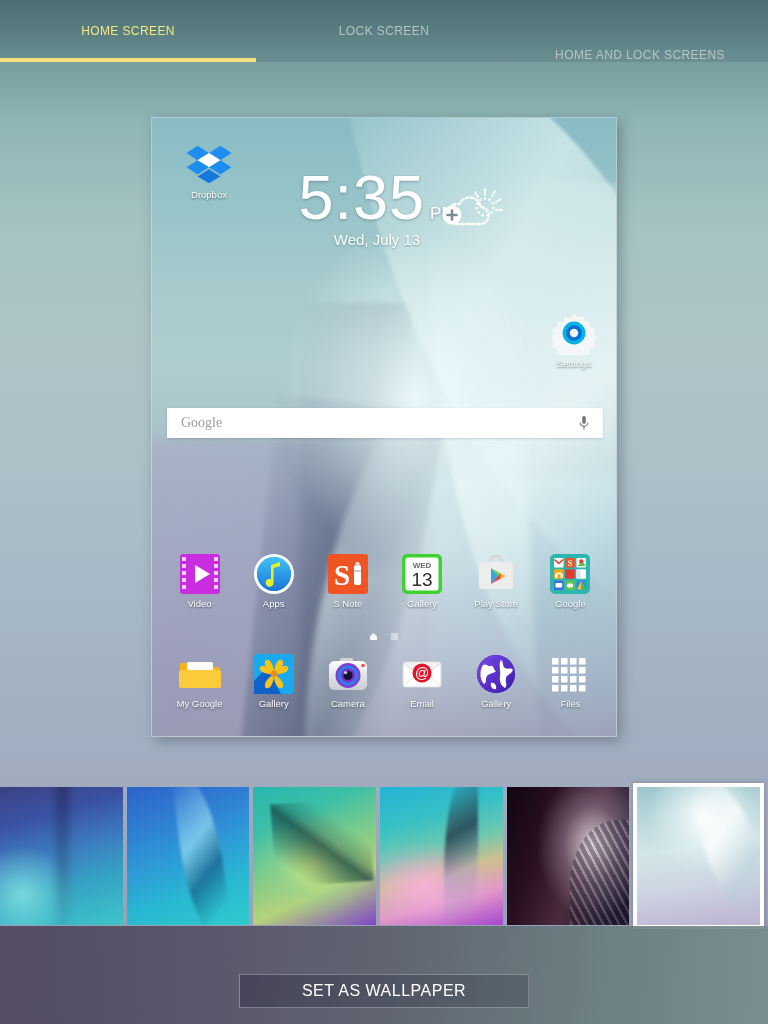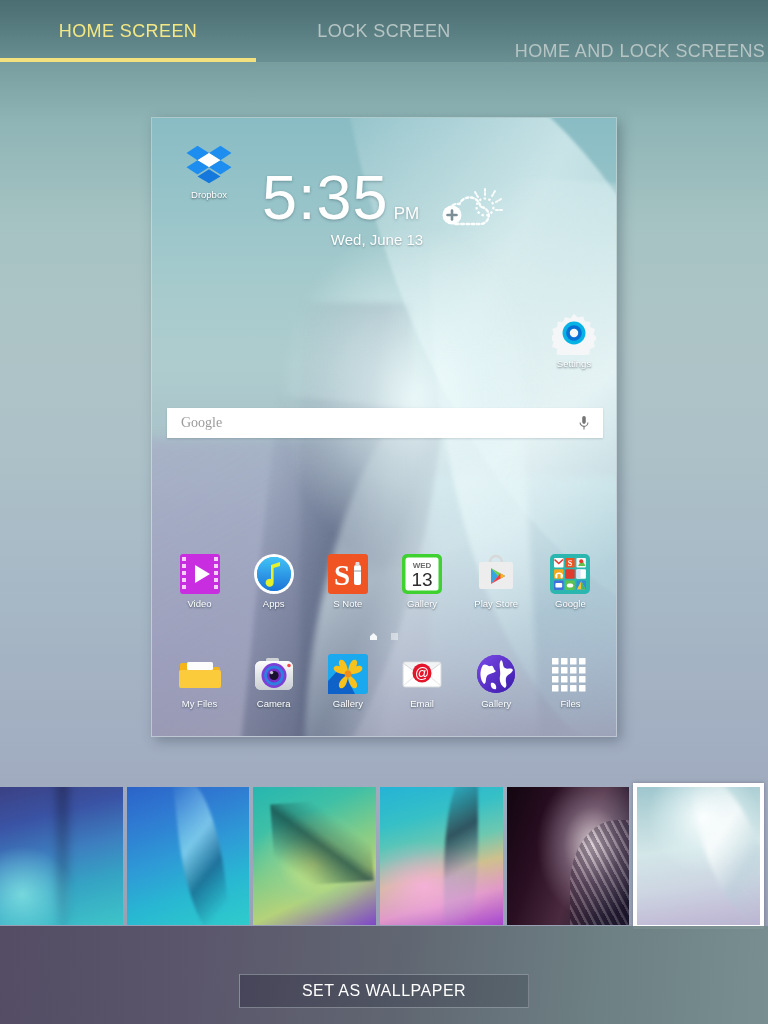--- a/index.html
+++ b/index.html
@@ -40,21 +40,21 @@
     height: 62px;
     background: linear-gradient(to bottom, rgba(60,96,100,0.55), rgba(78,112,115,0.30));
   }
   .tab {
     position: absolute;
     top: 0;
     height: 62px;
     display: flex;
     align-items: center;
     justify-content: center;
-    font-size: 18px;
+    font-size: 12px;
     letter-spacing: 0.4px;
     font-weight: normal;
     cursor: pointer;
     user-select: none;
     white-space: nowrap;
   }
   .tab.active { color: #f5e884; }
   .tab.inactive { color: #b6c4c4; }
   #tab-home   { left: 0px;   width: 256px; }
   #tab-lock   { left: 256px; width: 256px; justify-content: center; }
@@ -180,21 +180,21 @@
   #dropbox-icon { width: 46px; height: 46px; }
 
   
   #clock-widget {
     position: absolute;
     left: 110px; top: 48px;
     width: 230px;
     cursor: pointer;
   }
   #clock-row {
-    display: flex; align-items: baseline; 
+    display: flex; align-items: baseline; justify-content: center;
   }
   #clock-time {
     font-size: 63px;
     font-weight: 300;
     color: #ffffff;
     letter-spacing: 1px;
     line-height: 62px;
     text-shadow: 0 1px 3px rgba(40,60,70,0.38);
     font-family: "Liberation Sans", sans-serif;
   }
@@ -457,21 +457,21 @@
         </g>
       </svg>
       <div class="ico-label">Dropbox</div>
     </div>
 
     <div id="clock-widget">
       <div id="clock-row">
         <span id="clock-time">5:35</span>
         <span id="clock-ampm">PM</span>
       </div>
-      <div id="clock-date">Wed, June 13</div>
+      <div id="clock-date">Wed, July 13</div>
     </div>
 
     <div id="weather-widget">
       <svg viewBox="0 0 72 50" width="72" height="50">
 
         <g stroke="#ffffff" stroke-width="2" stroke-linecap="round" stroke-dasharray="2 2" opacity="0.92">
           <line x1="47" y1="3" x2="47" y2="9"></line>
           <line x1="57" y1="5" x2="54" y2="10"></line>
           <line x1="63" y1="13" x2="58" y2="16"></line>
           <line x1="64" y1="24" x2="58" y2="24"></line>
@@ -615,21 +615,38 @@
     </div>
 
     <div class="app-row" id="app-row-2">
 
       <div class="app-cell">
         <svg class="app-icon" viewBox="0 0 42 42">
           <path d="M3 10 h13 l3 4 h20 a2 2 0 0 1 2 2 v17 a2 2 0 0 1 -2 2 h-36 a2 2 0 0 1 -2 -2 v-21 a2 2 0 0 1 2 -2z" fill="#f5b51a"></path>
           <rect x="8" y="9" width="26" height="8" rx="1.5" fill="#fdfdfd"></rect>
           <path d="M2 17 h38 a2 2 0 0 1 2 2 v14 a2 2 0 0 1 -2 2 h-38 a2 2 0 0 1 -2 -2 v-14 a2 2 0 0 1 2 -2z" fill="#fbcb3c"></path>
         </svg>
-        <div class="ico-label">My Files</div>
+        <div class="ico-label">My Google</div>
+      </div>
+
+      <div class="app-cell">
+        <svg class="app-icon" viewBox="0 0 42 42">
+          <rect x="1" y="1" width="40" height="40" rx="3" fill="#1aa9ef"></rect>
+          <path d="M1 28 L14 14 L28 41 L1 41 z" fill="#0e62c8"></path>
+          <g fill="#f7c21c">
+            <path d="M21 21 C13 16 10 10 13 7 C17 5 21 12 21 21z"></path>
+            <path d="M21 21 C29 16 32 10 29 7 C25 5 21 12 21 21z"></path>
+            <path d="M21 21 C13 26 10 32 13 35 C17 37 21 30 21 21z"></path>
+            <path d="M21 21 C29 26 32 32 29 35 C25 37 21 30 21 21z"></path>
+            <path d="M21 21 C16 13 10 11 7 14 C5 18 12 22 21 21z"></path>
+            <path d="M21 21 C26 13 32 11 35 14 C37 18 30 22 21 21z"></path>
+          </g>
+          <circle cx="21" cy="21" r="3.4" fill="#f08c1a"></circle>
+        </svg>
+        <div class="ico-label">Gallery</div>
       </div>
 
       <div class="app-cell">
         <svg class="app-icon" viewBox="0 0 42 42">
           <rect x="13" y="5" width="13" height="5" rx="1.5" fill="#cfd3d6"></rect>
           <rect x="2" y="8" width="38" height="29" rx="6" fill="#e9ecee"></rect>
           <rect x="2" y="8" width="38" height="29" rx="6" fill="url(#cg)"></rect>
           <defs>
               <linearGradient id="cg" x1="0" y1="0" x2="0" y2="1">
             <stop offset="0%" stop-color="#fbfcfc"></stop>
@@ -637,37 +654,20 @@
           </linearGradient>
             </defs>
           <circle cx="21" cy="22.5" r="12.5" fill="#7d3fd4"></circle>
           <circle cx="21" cy="22.5" r="10" fill="#2f7fe0"></circle>
           <circle cx="21" cy="22.5" r="7" fill="#7a2fc8"></circle>
           <circle cx="21" cy="22.5" r="4.6" fill="#1a1030"></circle>
           <circle cx="18.6" cy="19.6" r="1.7" fill="#ffffff" opacity="0.75"></circle>
           <circle cx="36" cy="12.5" r="1.8" fill="#f24b4b"></circle>
         </svg>
         <div class="ico-label">Camera</div>
-      </div>
-
-      <div class="app-cell">
-        <svg class="app-icon" viewBox="0 0 42 42">
-          <rect x="1" y="1" width="40" height="40" rx="3" fill="#1aa9ef"></rect>
-          <path d="M1 28 L14 14 L28 41 L1 41 z" fill="#0e62c8"></path>
-          <g fill="#f7c21c">
-            <path d="M21 21 C13 16 10 10 13 7 C17 5 21 12 21 21z"></path>
-            <path d="M21 21 C29 16 32 10 29 7 C25 5 21 12 21 21z"></path>
-            <path d="M21 21 C13 26 10 32 13 35 C17 37 21 30 21 21z"></path>
-            <path d="M21 21 C29 26 32 32 29 35 C25 37 21 30 21 21z"></path>
-            <path d="M21 21 C16 13 10 11 7 14 C5 18 12 22 21 21z"></path>
-            <path d="M21 21 C26 13 32 11 35 14 C37 18 30 22 21 21z"></path>
-          </g>
-          <circle cx="21" cy="21" r="3.4" fill="#f08c1a"></circle>
-        </svg>
-        <div class="ico-label">Gallery</div>
       </div>
 
       <div class="app-cell">
         <svg class="app-icon" viewBox="0 0 42 42">
           <rect x="2" y="9" width="38" height="25" rx="2" fill="#ffffff" stroke="#d5d8da" stroke-width="1"></rect>
           <path d="M2 10 L21 24 L40 10" fill="#f2f3f4" stroke="#d5d8da" stroke-width="1"></path>
           <path d="M2 33 L16 21 M40 33 L26 21" stroke="#e0e3e5" stroke-width="1" fill="none"></path>
           <circle cx="21" cy="20" r="9.5" fill="#e3152a"></circle>
           <text x="21" y="25" font-family="Liberation Sans, sans-serif" font-size="14" fill="#ffffff" text-anchor="middle">@</text>
         </svg>

